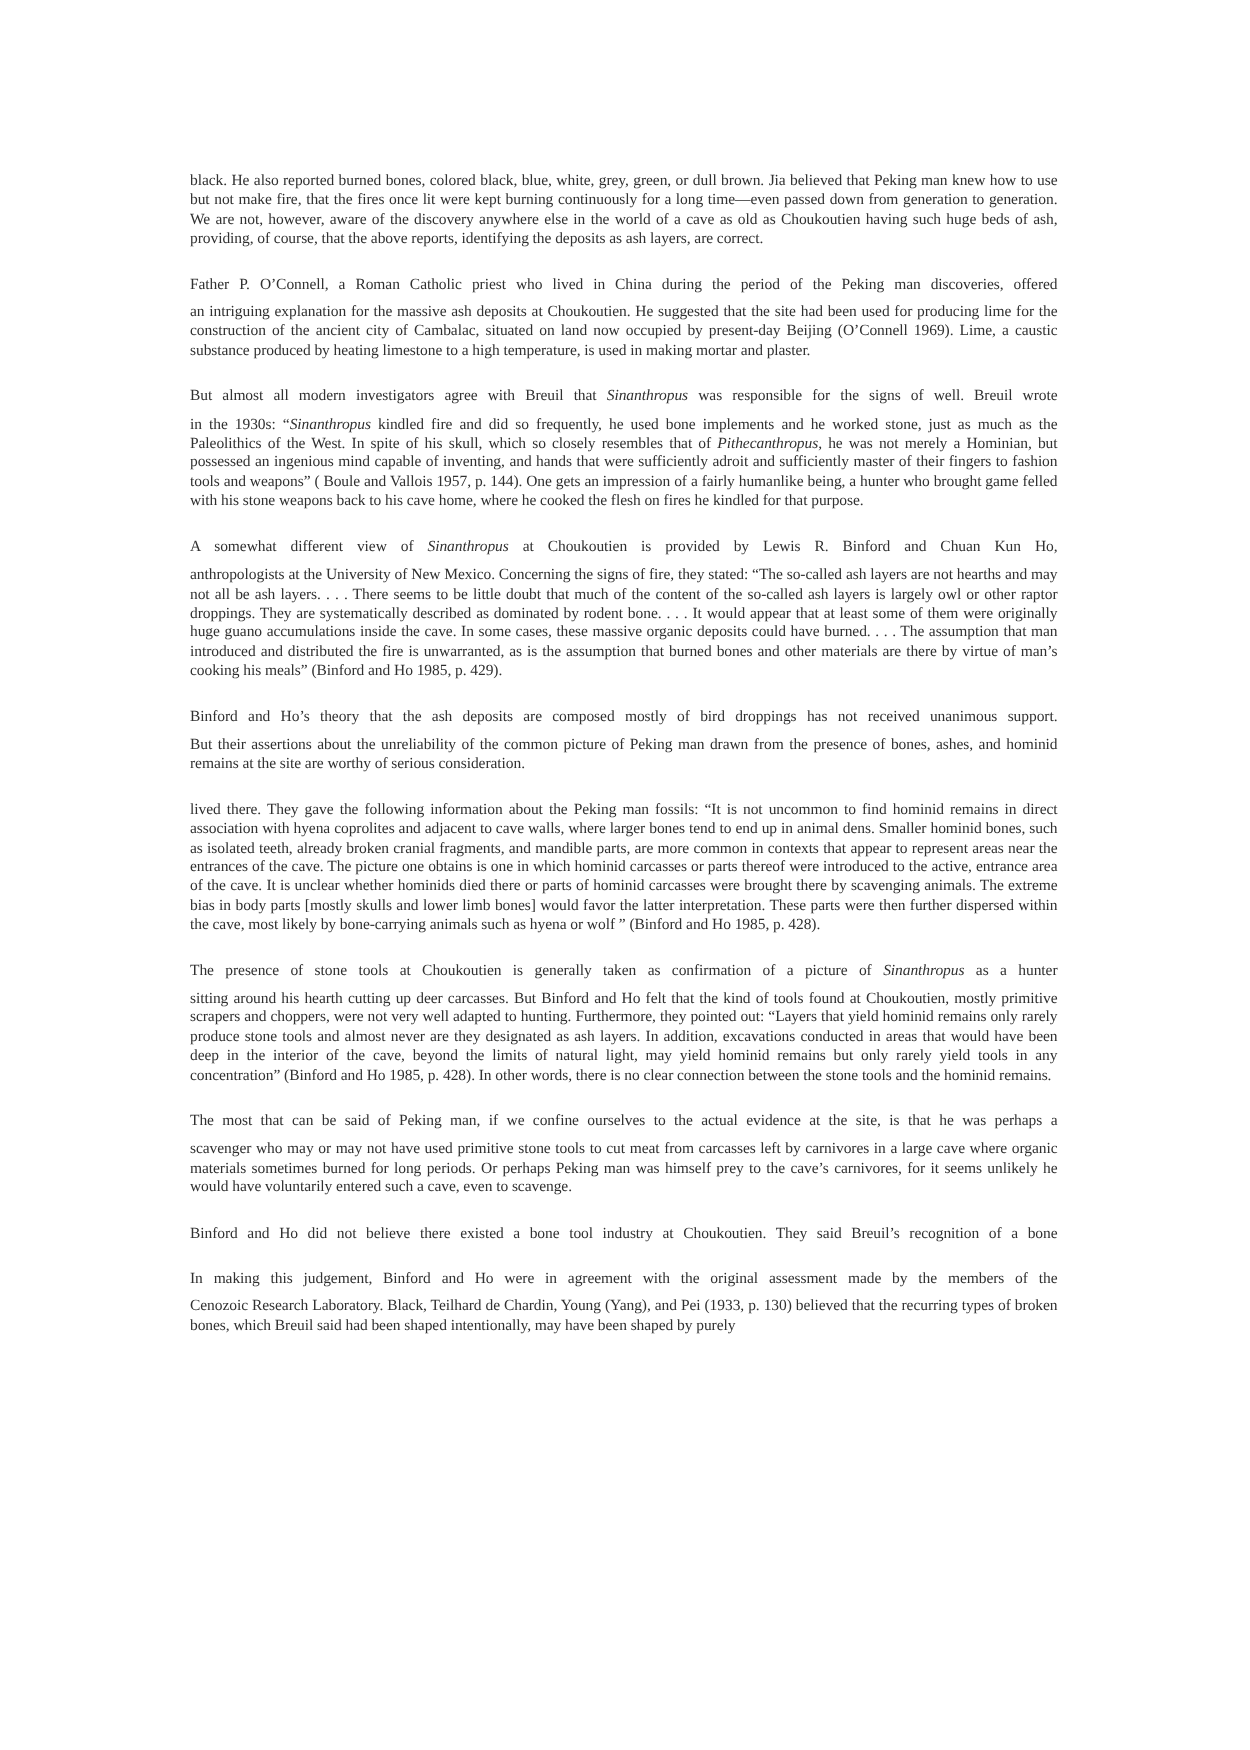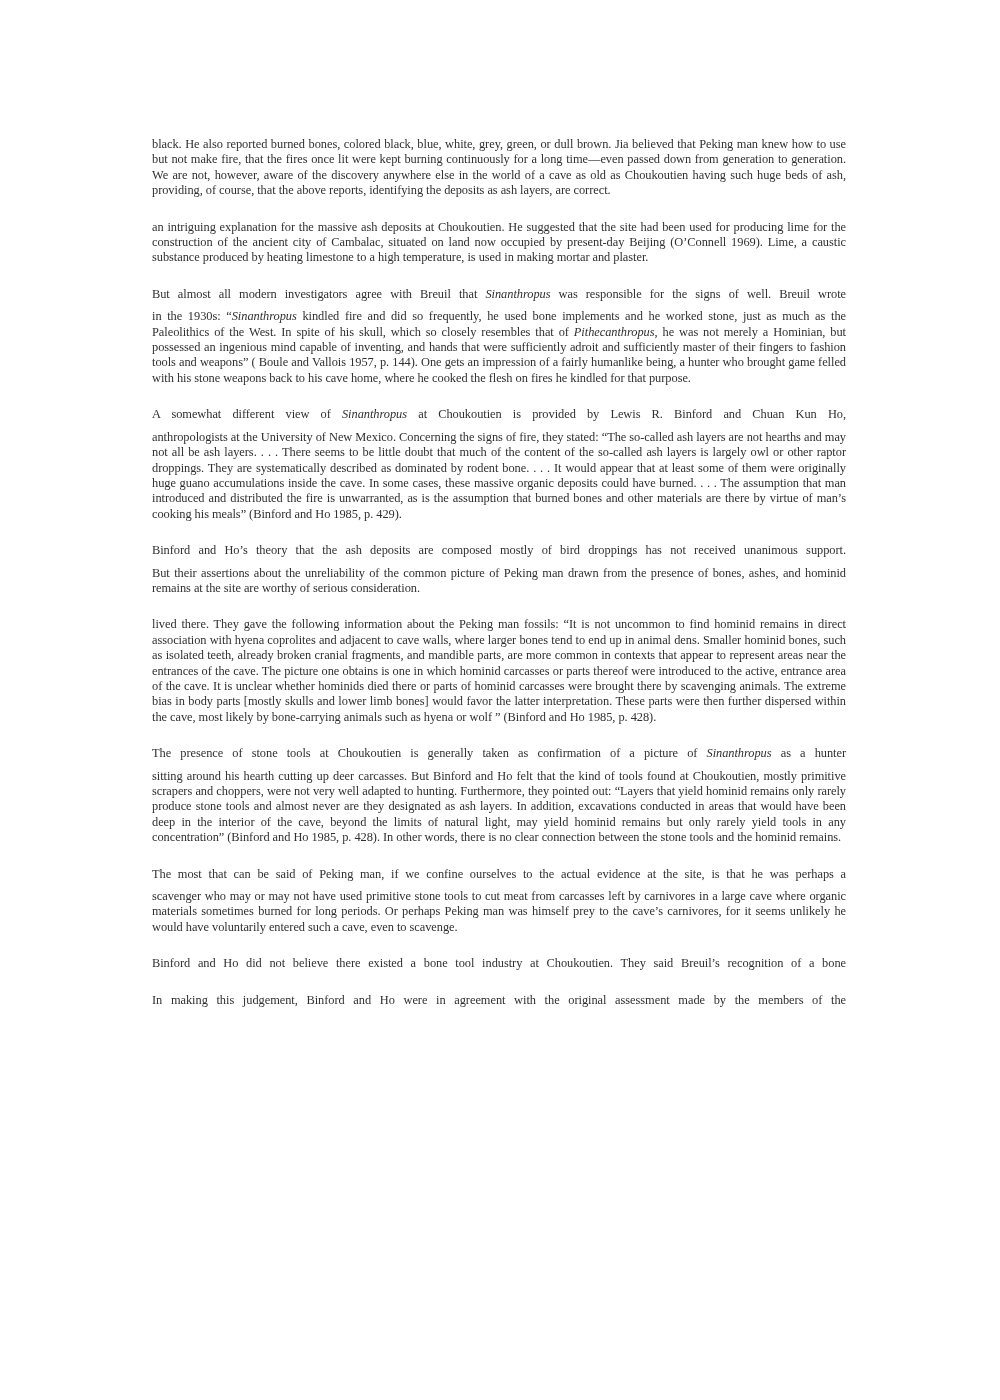--- a/index.html
+++ b/index.html
@@ -54,20 +54,21 @@
 <body>
 
 <div class="page">
   <div class="text-block">
 
     <p class="para">
       <span class="rest"><span>black. He also reported burned bones, colored black, blue, white, grey, green, or dull brown. Jia believed that Peking man knew how to use but not make fire, that the fires once lit were kept burning continuously for a long time—even passed down from generation to generation. We are not, however, aware of the discovery anywhere else in the world of a cave as old as Choukoutien having such huge beds of ash, providing, of course, that the above reports, identifying the deposits as ash layers, are correct.</span></span>
     </p>
 
     <p class="para">
+      <span class="fl"><span>Father P. O’Connell, a Roman Catholic priest who lived in China during the period of the Peking man discoveries, offered</span></span>
       <span class="rest"><span>an intriguing explanation for the massive ash deposits at Choukoutien. He suggested that the site had been used for producing lime for the construction of the ancient city of Cambalac, situated on land now occupied by present-day Beijing (O’Connell 1969). Lime, a caustic substance produced by heating limestone to a high temperature, is used in making mortar and plaster.</span></span>
     </p>
 
     <p class="para">
       <span class="fl"><span>But almost all modern investigators agree with Breuil that </span><span class="it">Sinanthropus</span><span> was responsible for the signs of well. Breuil wrote</span></span>
       <span class="rest"><span>in the 1930s: “</span><span class="it">Sinanthropus</span><span> kindled fire and did so frequently, he used bone implements and he worked stone, just as much as the Paleolithics of the West. In spite of his skull, which so closely resembles that of </span><span class="it">Pithecanthropus</span><span>, he was not merely a Hominian, but possessed an ingenious mind capable of inventing, and hands that were sufficiently adroit and sufficiently master of their fingers to fashion tools and weapons” ( Boule and Vallois 1957, p. 144). One gets an impression of a fairly humanlike being, a hunter who brought game felled with his stone weapons back to his cave home, where he cooked the flesh on fires he kindled for that purpose.</span></span>
     </p>
 
     <p class="para">
       <span class="fl"><span>A somewhat different view of </span><span class="it">Sinanthropus</span><span> at Choukoutien is provided by Lewis R. Binford and Chuan Kun Ho,</span></span>
@@ -92,16 +93,17 @@
       <span class="fl"><span>The most that can be said of Peking man, if we confine ourselves to the actual evidence at the site, is that he was perhaps a</span></span>
       <span class="rest"><span>scavenger who may or may not have used primitive stone tools to cut meat from carcasses left by carnivores in a large cave where organic materials sometimes burned for long periods. Or perhaps Peking man was himself prey to the cave’s carnivores, for it seems unlikely he would have voluntarily entered such a cave, even to scavenge.</span></span>
     </p>
 
     <p class="para">
       <span class="fl"><span>Binford and Ho did not believe there existed a bone tool industry at Choukoutien. They said Breuil’s recognition of a bone</span></span>
     </p>
 
     <p class="para">
       <span class="fl"><span>In making this judgement, Binford and Ho were in agreement with the original assessment made by the members of the</span></span>
+      <span class="rest"><span>Cenozoic Research Laboratory. Black, Teilhard de Chardin, Young (Yang), and Pei (1933, p. 130) believed that the recurring types of broken bones, which Breuil said had been shaped intentionally, may have been shaped by purely</span></span>
     </p>
 
   </div>
 </div>
 
 </body></html>

